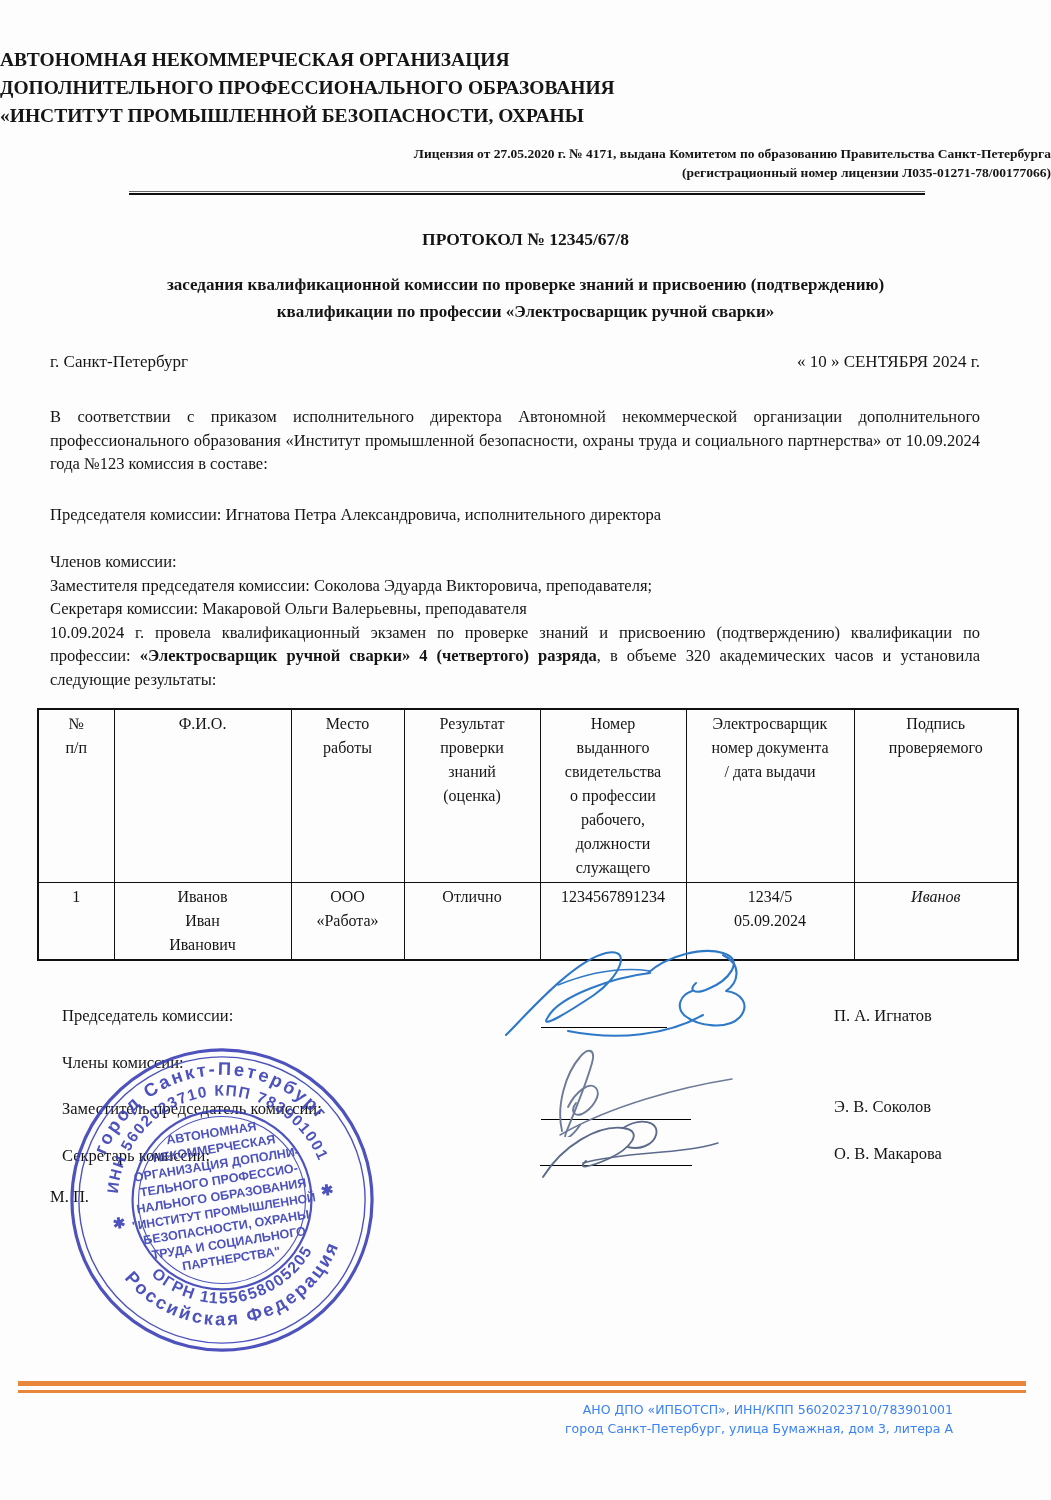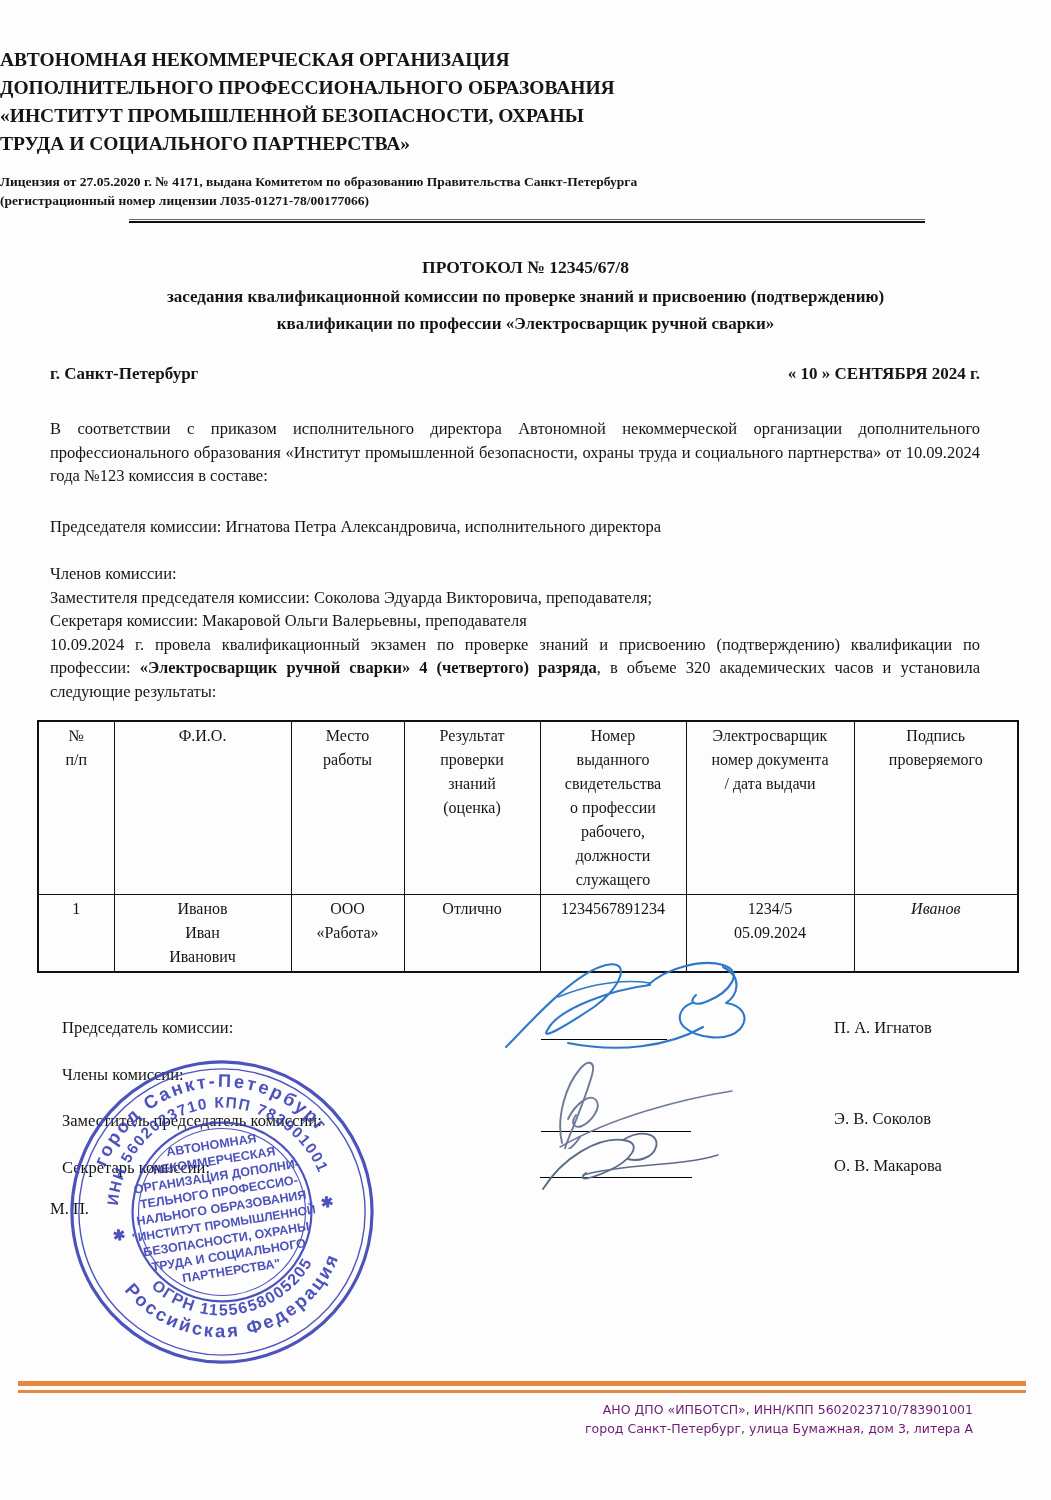--- a/index.html
+++ b/index.html
@@ -11,26 +11,26 @@
   }
   *{box-sizing:border-box;}
   html,body{margin:0;padding:0;}
   body{
     width:1051px;height:1500px;position:relative;background:#fdfdfd;
     font-family:"Liberation Serif", serif;color:var(--ink);overflow:hidden;
   }
   .content{padding:0 71px 0 50px;}
   
   .org-header{padding-top:46px;font-weight:bold;font-size:19.5px;line-height:28px;}
-  .license{margin-top:15px;text-align:left;font-weight:bold;font-size:13.5px;line-height:18.5px;}
+  .license{margin-top:15px;text-align:right;font-weight:bold;font-size:13.5px;line-height:18.5px;}
   .hdr-divider{margin:9px 0 0 129px;width:796px;height:4px;border-top:1.5px solid #6a6a6a;border-bottom:2.5px solid #101010;}
   
   .protocol{margin-top:34px;text-align:center;font-weight:bold;font-size:17.5px;}
-  .protocol-sub{margin-top:6px;text-align:center;font-weight:bold;font-size:17px;line-height:26.5px;}
-  .city-date{margin-top:27px;display:flex;justify-content:space-between;font-weight:bold;font-size:17px;}
+  .protocol-sub{margin-top:22px;text-align:center;font-weight:bold;font-size:17px;line-height:26.5px;}
+  .city-date{margin-top:27px;display:flex;justify-content:space-between;font-weight:normal;font-size:17px;}
   
   p{margin:0;font-size:16.5px;line-height:23.5px;}
   .p-intro{margin-top:33px;text-align:justify;}
   .p-chair{margin-top:27px;}
   .p-members{margin-top:24px;}
   .p-exam{text-align:justify;}
   
   table.results{margin:17px 0 0 -13px;width:980px;border-collapse:collapse;table-layout:fixed;border:2.2px solid #111;}
   table.results th, table.results td{
     border:1.6px solid #111;vertical-align:top;padding:2px 4px;font-weight:normal;
@@ -49,31 +49,30 @@
   .sig2 path{stroke:var(--sig-gray);}
   .sig3 path{stroke:#5c6b8a;}
   .mp{position:absolute;left:50px;top:186px;}
   
   .stamp{position:absolute;left:63px;top:40px;z-index:6;opacity:.9;}
   .st-ring{fill:none;stroke:var(--stamp);}
   .st-txt{fill:var(--stamp);font-family:"Liberation Sans",sans-serif;font-weight:bold;}
   
   .footer{position:absolute;left:0;top:1381px;width:1051px;z-index:1;}
   .footer-line{margin-left:18px;width:1008px;height:12px;border-top:5px solid var(--orange);border-bottom:3px solid var(--orange);}
-  .footer-text{margin-top:7px;text-align:right;padding-right:78px;
-    font-family:"DejaVu Sans",sans-serif;font-size:12.5px;line-height:19px;color:#701a75;}
+  .footer-text{margin-top:7px;text-align:right;padding-right:98px;
+    font-family:"DejaVu Sans",sans-serif;font-size:12.5px;line-height:19px;color:#3b82f6;}
 </style>
 </head>
 <body>
 
 <div class="org-header">
   <div>АВТОНОМНАЯ НЕКОММЕРЧЕСКАЯ ОРГАНИЗАЦИЯ</div>
   <div>ДОПОЛНИТЕЛЬНОГО ПРОФЕССИОНАЛЬНОГО ОБРАЗОВАНИЯ</div>
   <div>«ИНСТИТУТ ПРОМЫШЛЕННОЙ БЕЗОПАСНОСТИ, ОХРАНЫ</div>
-  <div>ТРУДА И СОЦИАЛЬНОГО ПАРТНЕРСТВА»</div>
 </div>
 
 <div class="license">
   <div>Лицензия от 27.05.2020 г. № 4171, выдана Комитетом по образованию Правительства Санкт-Петербурга</div>
   <div>(регистрационный номер лицензии Л035-01271-78/00177066)</div>
 </div>
 
 <div class="hdr-divider"></div>
 
 <div class="protocol">ПРОТОКОЛ № 12345/67/8</div>

